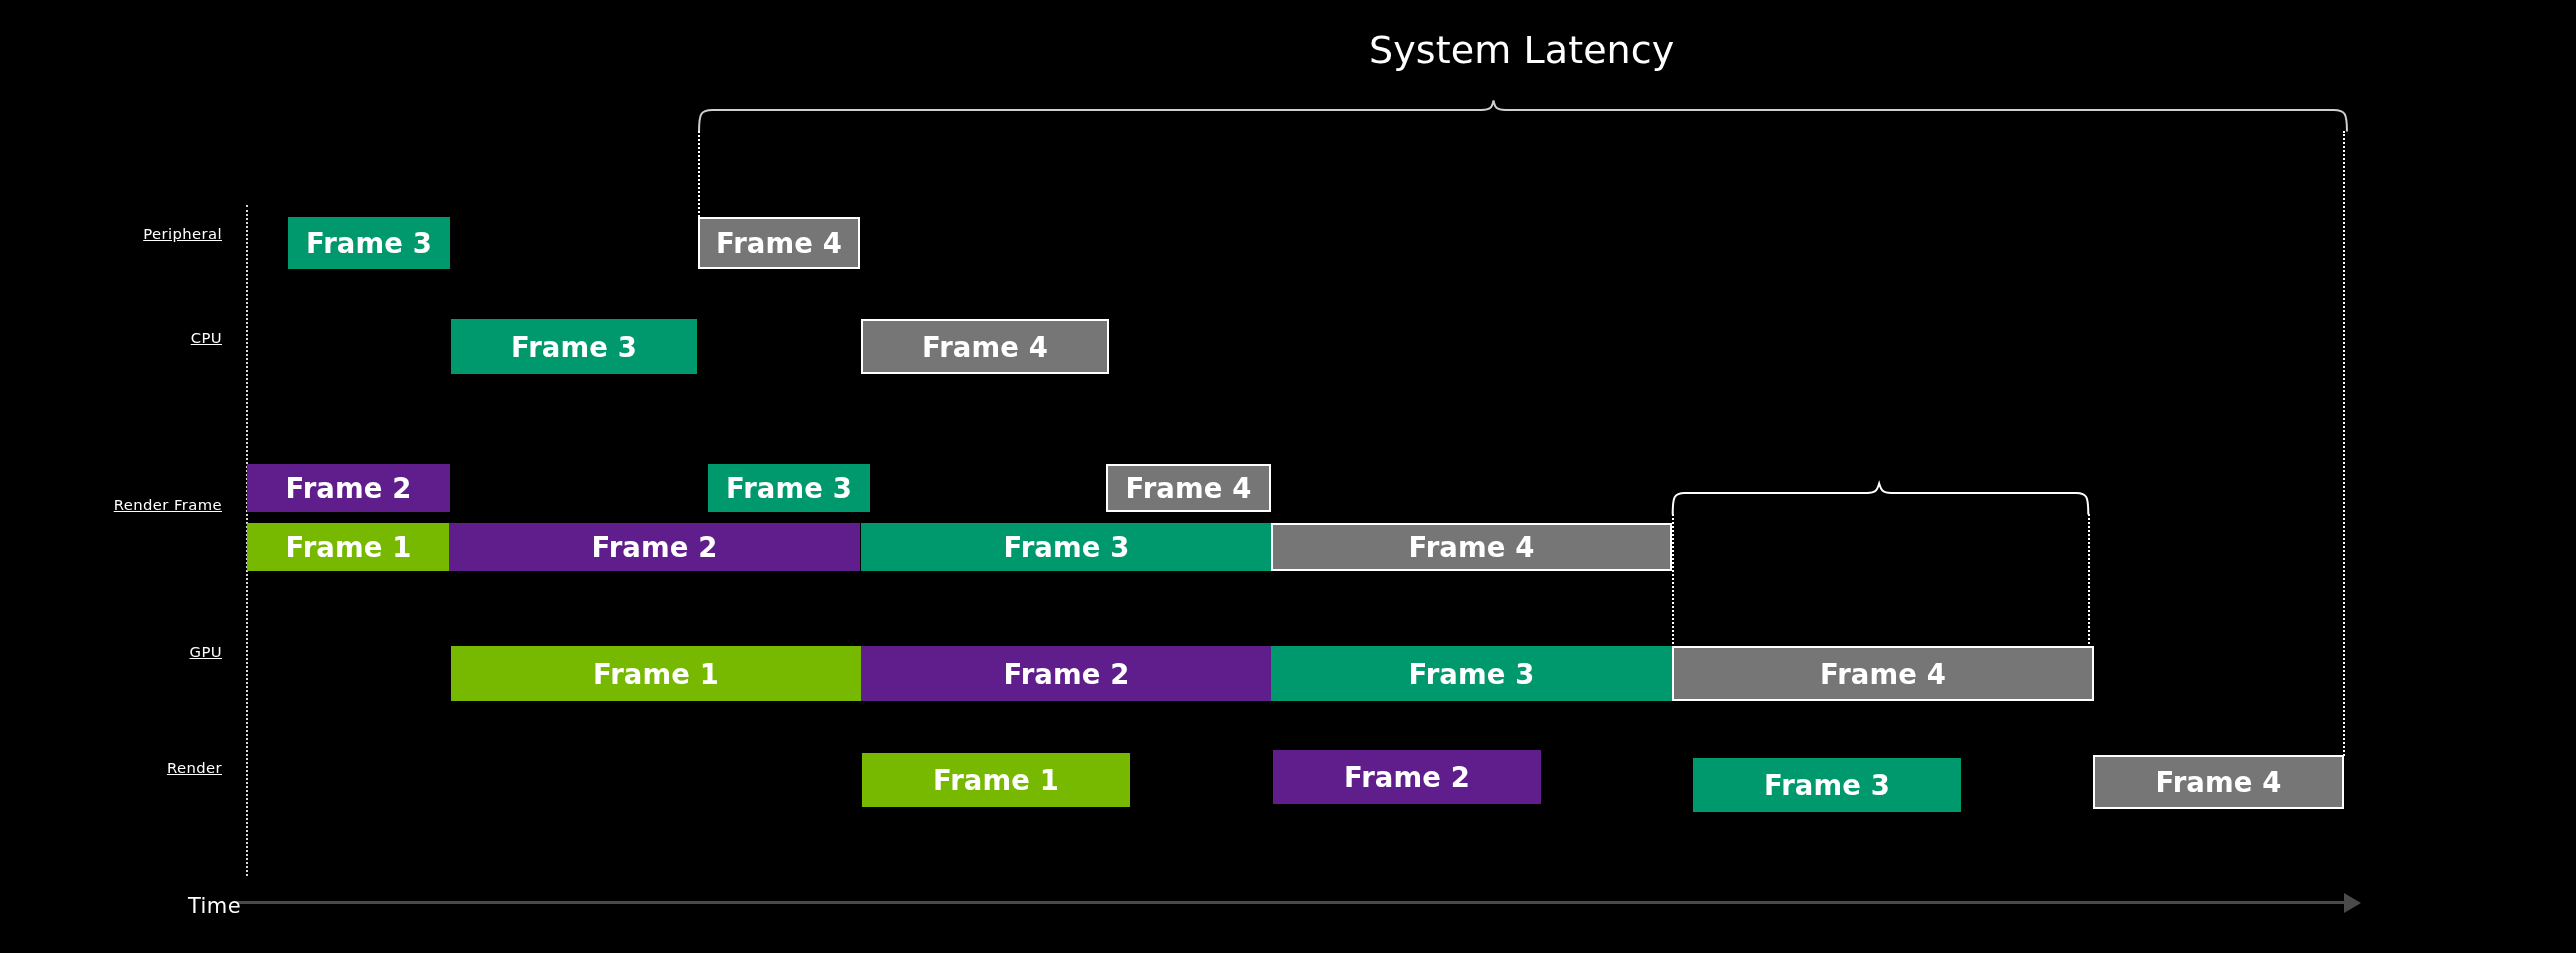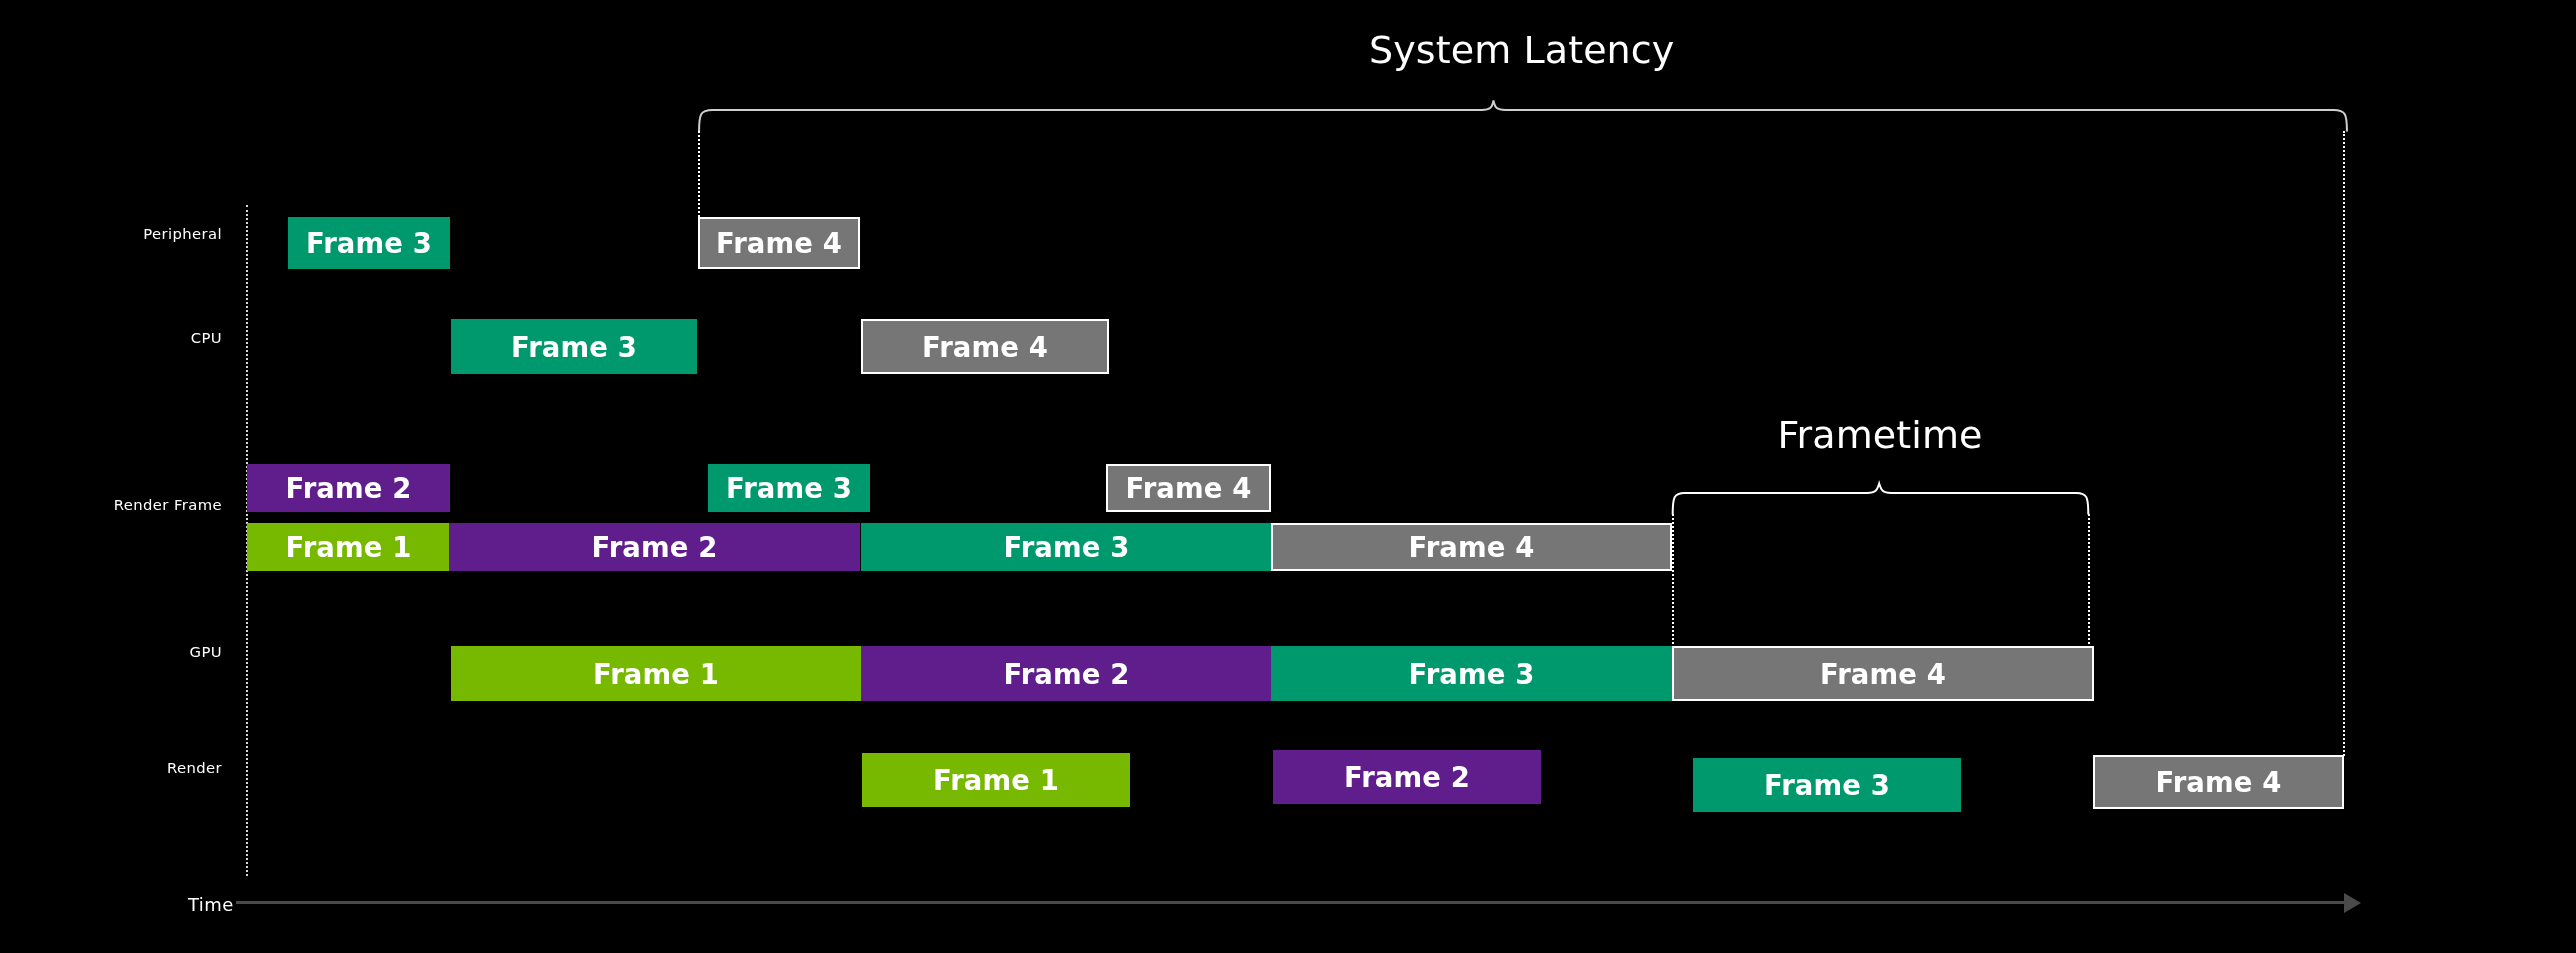--- a/index.html
+++ b/index.html
@@ -48,20 +48,21 @@
   }
 
   
   .row-label {
     position: absolute;
     font-size: 14.8px;
     color: #ffffff;
     text-align: right;
     white-space: nowrap;
     letter-spacing: 0.4px;
+    text-decoration: underline;
   }
 
   
   #axis-vertical {
     position: absolute;
     left: 246px;
     top: 205px;
     width: 0px;
     height: 671px;
     border-left: 2px dotted #d8d8d8;
@@ -83,21 +84,21 @@
     border-top: 10px solid transparent;
     border-bottom: 10px solid transparent;
     border-left: 17px solid #4a4a4a;
   }
   #axis-time-label {
     position: absolute;
     left: 188px;
     top: 894px;
     width: 40px;
     text-align: right;
-    font-size: 18px;
+    font-size: 21px;
     color: #ffffff;
     letter-spacing: 0.4px;
   }
 
   
   .frame-block {
     position: absolute;
     box-sizing: border-box;
     display: flex;
     align-items: center;
@@ -126,21 +127,20 @@
     border-left: 2px dotted #ffffff;
   }
 </style>
 </head>
 <body>
 
 <div id="stage">
 
   <div class="bracket-title" id="title-system-latency">System Latency</div>
 
-  <div class="bracket-title" id="title-frametime">Frametime</div>
 
   <div class="bracket" id="bracket-system-latency" style="left:691px; top:99px; width:1664px; height:34px;">
     <svg width="1664" height="34" viewBox="0 0 2480 50">
       <path d="M 12 48 C 12 22, 14 16, 32 16 L 1178 16 C 1192 16, 1194 12, 1196 2 C 1198 12, 1200 16, 1214 16 L 2448 16 C 2466 16, 2468 22, 2468 48" fill="none" stroke="#cfcfcf" stroke-width="3"></path>
     </svg>
   </div>
 
   <div class="guide" id="guide-sl-left" style="left:698px; top:131px; height:86px;"></div>
   <div class="guide" id="guide-sl-right" style="left:2343px; top:131px; height:625px;"></div>
 

